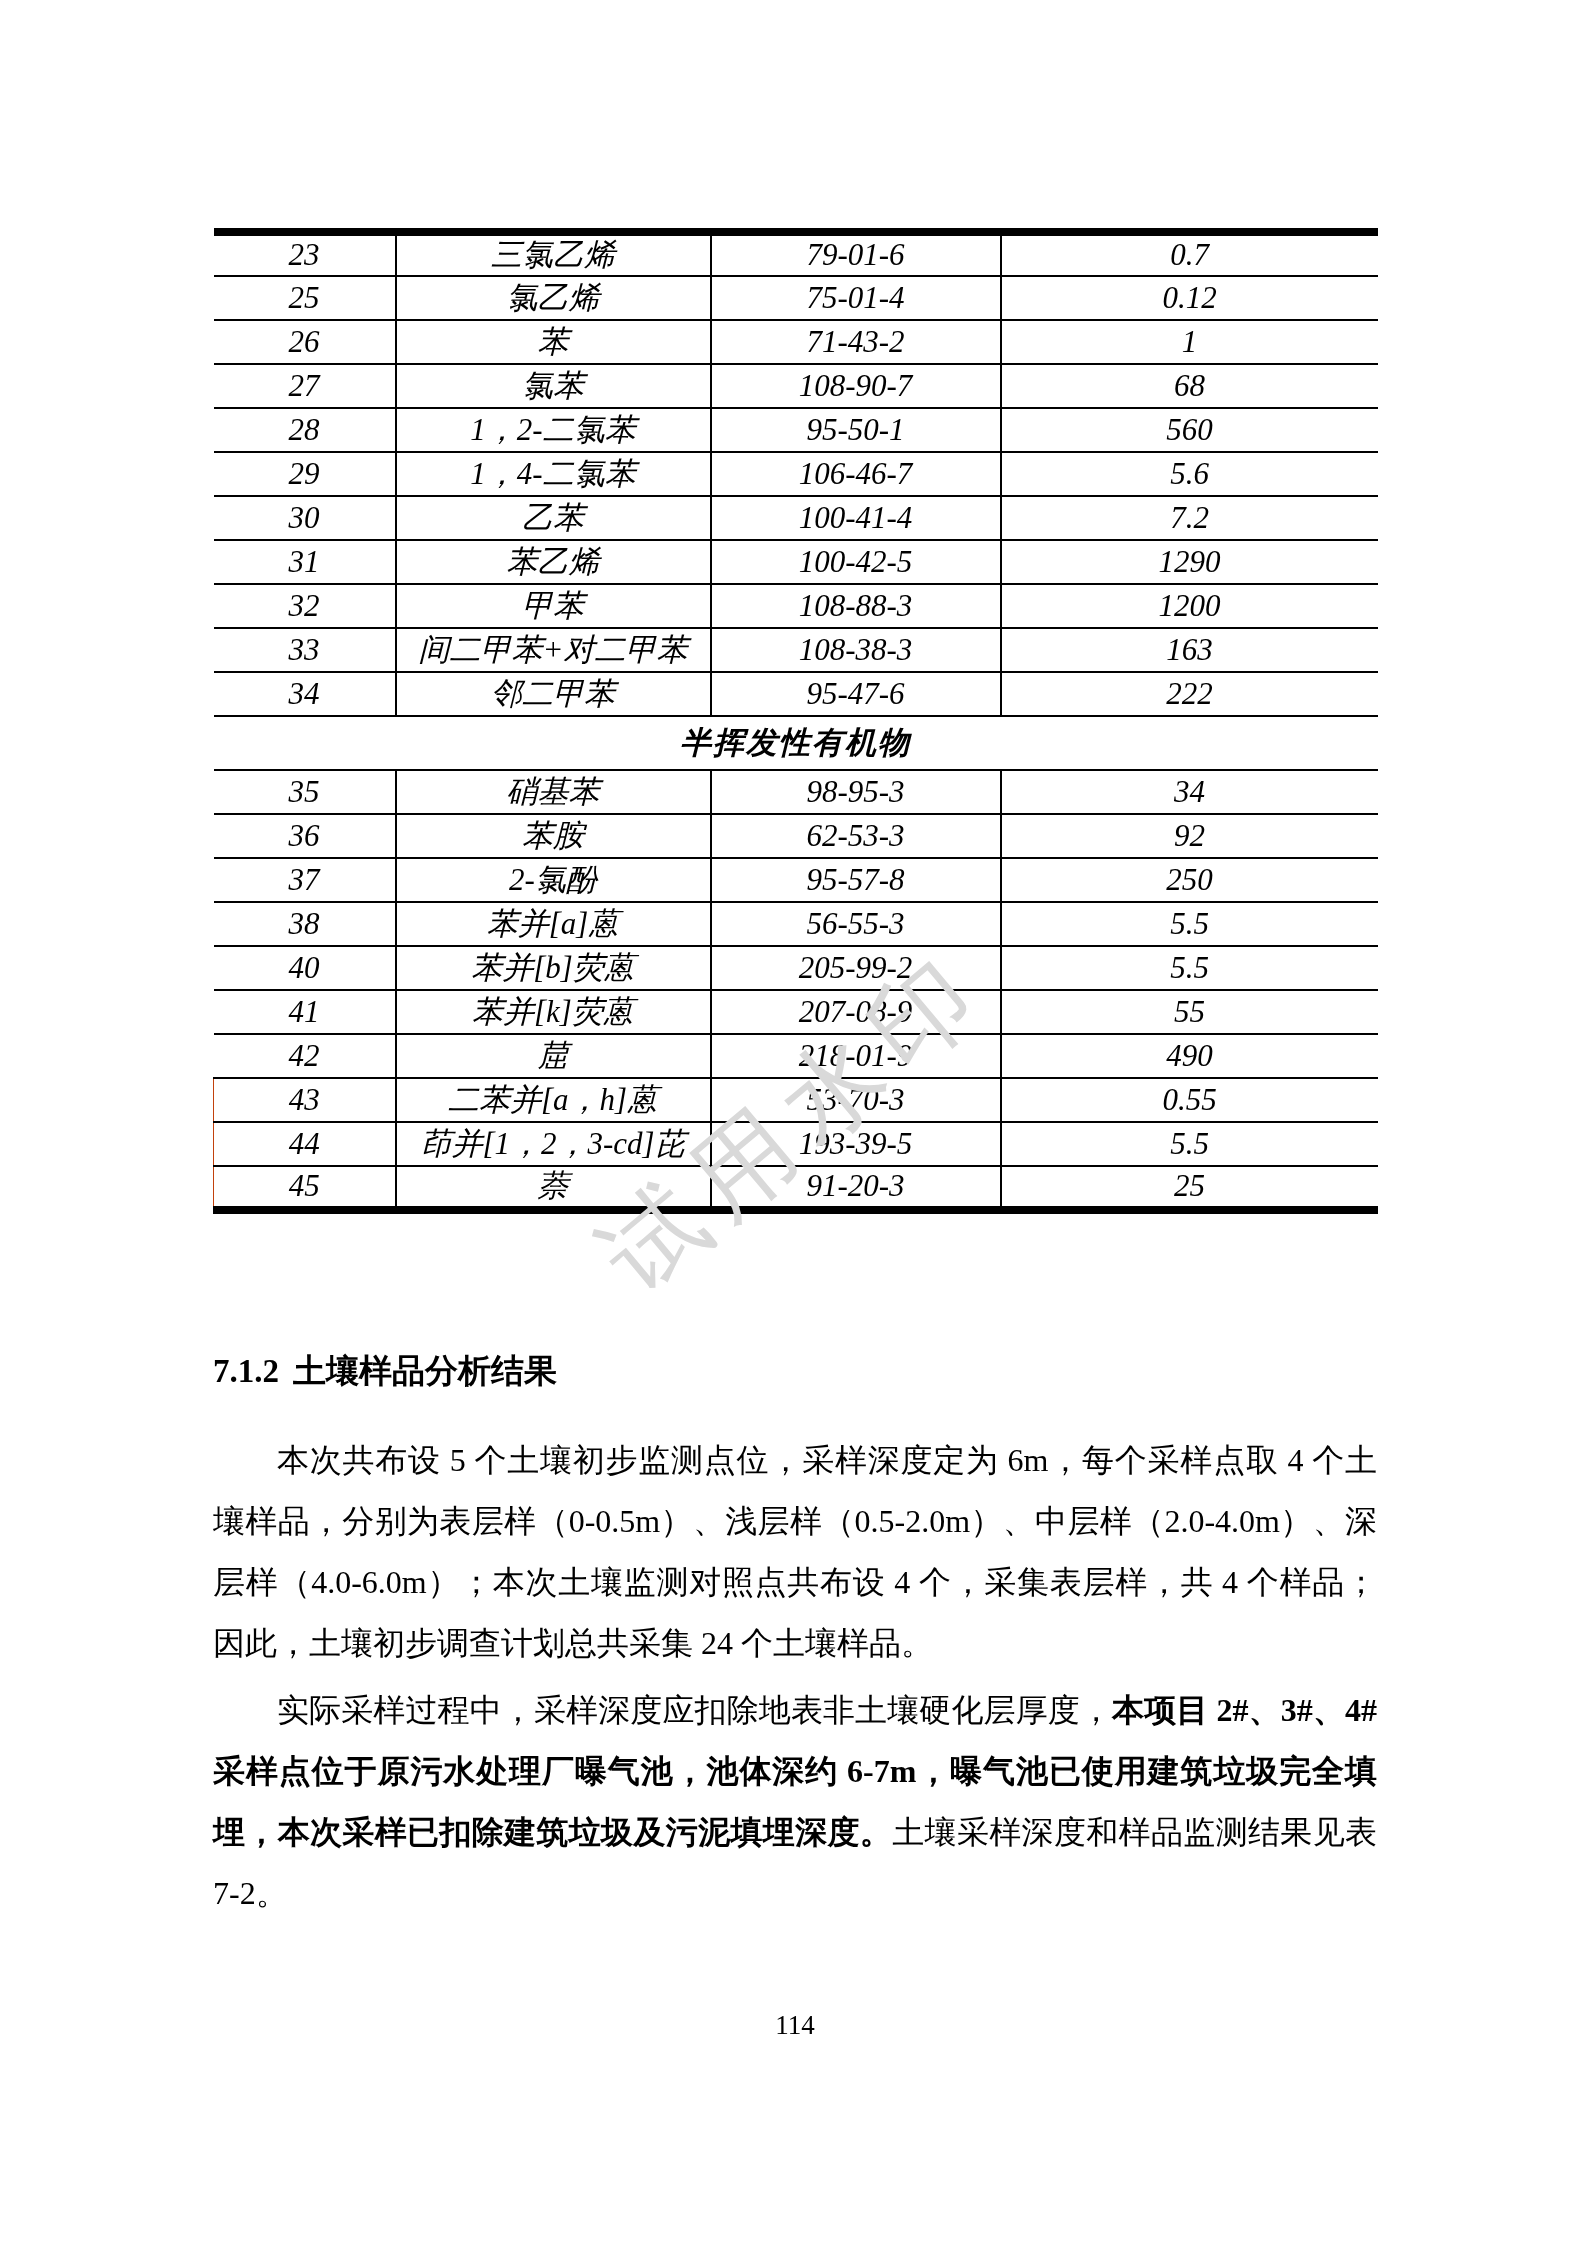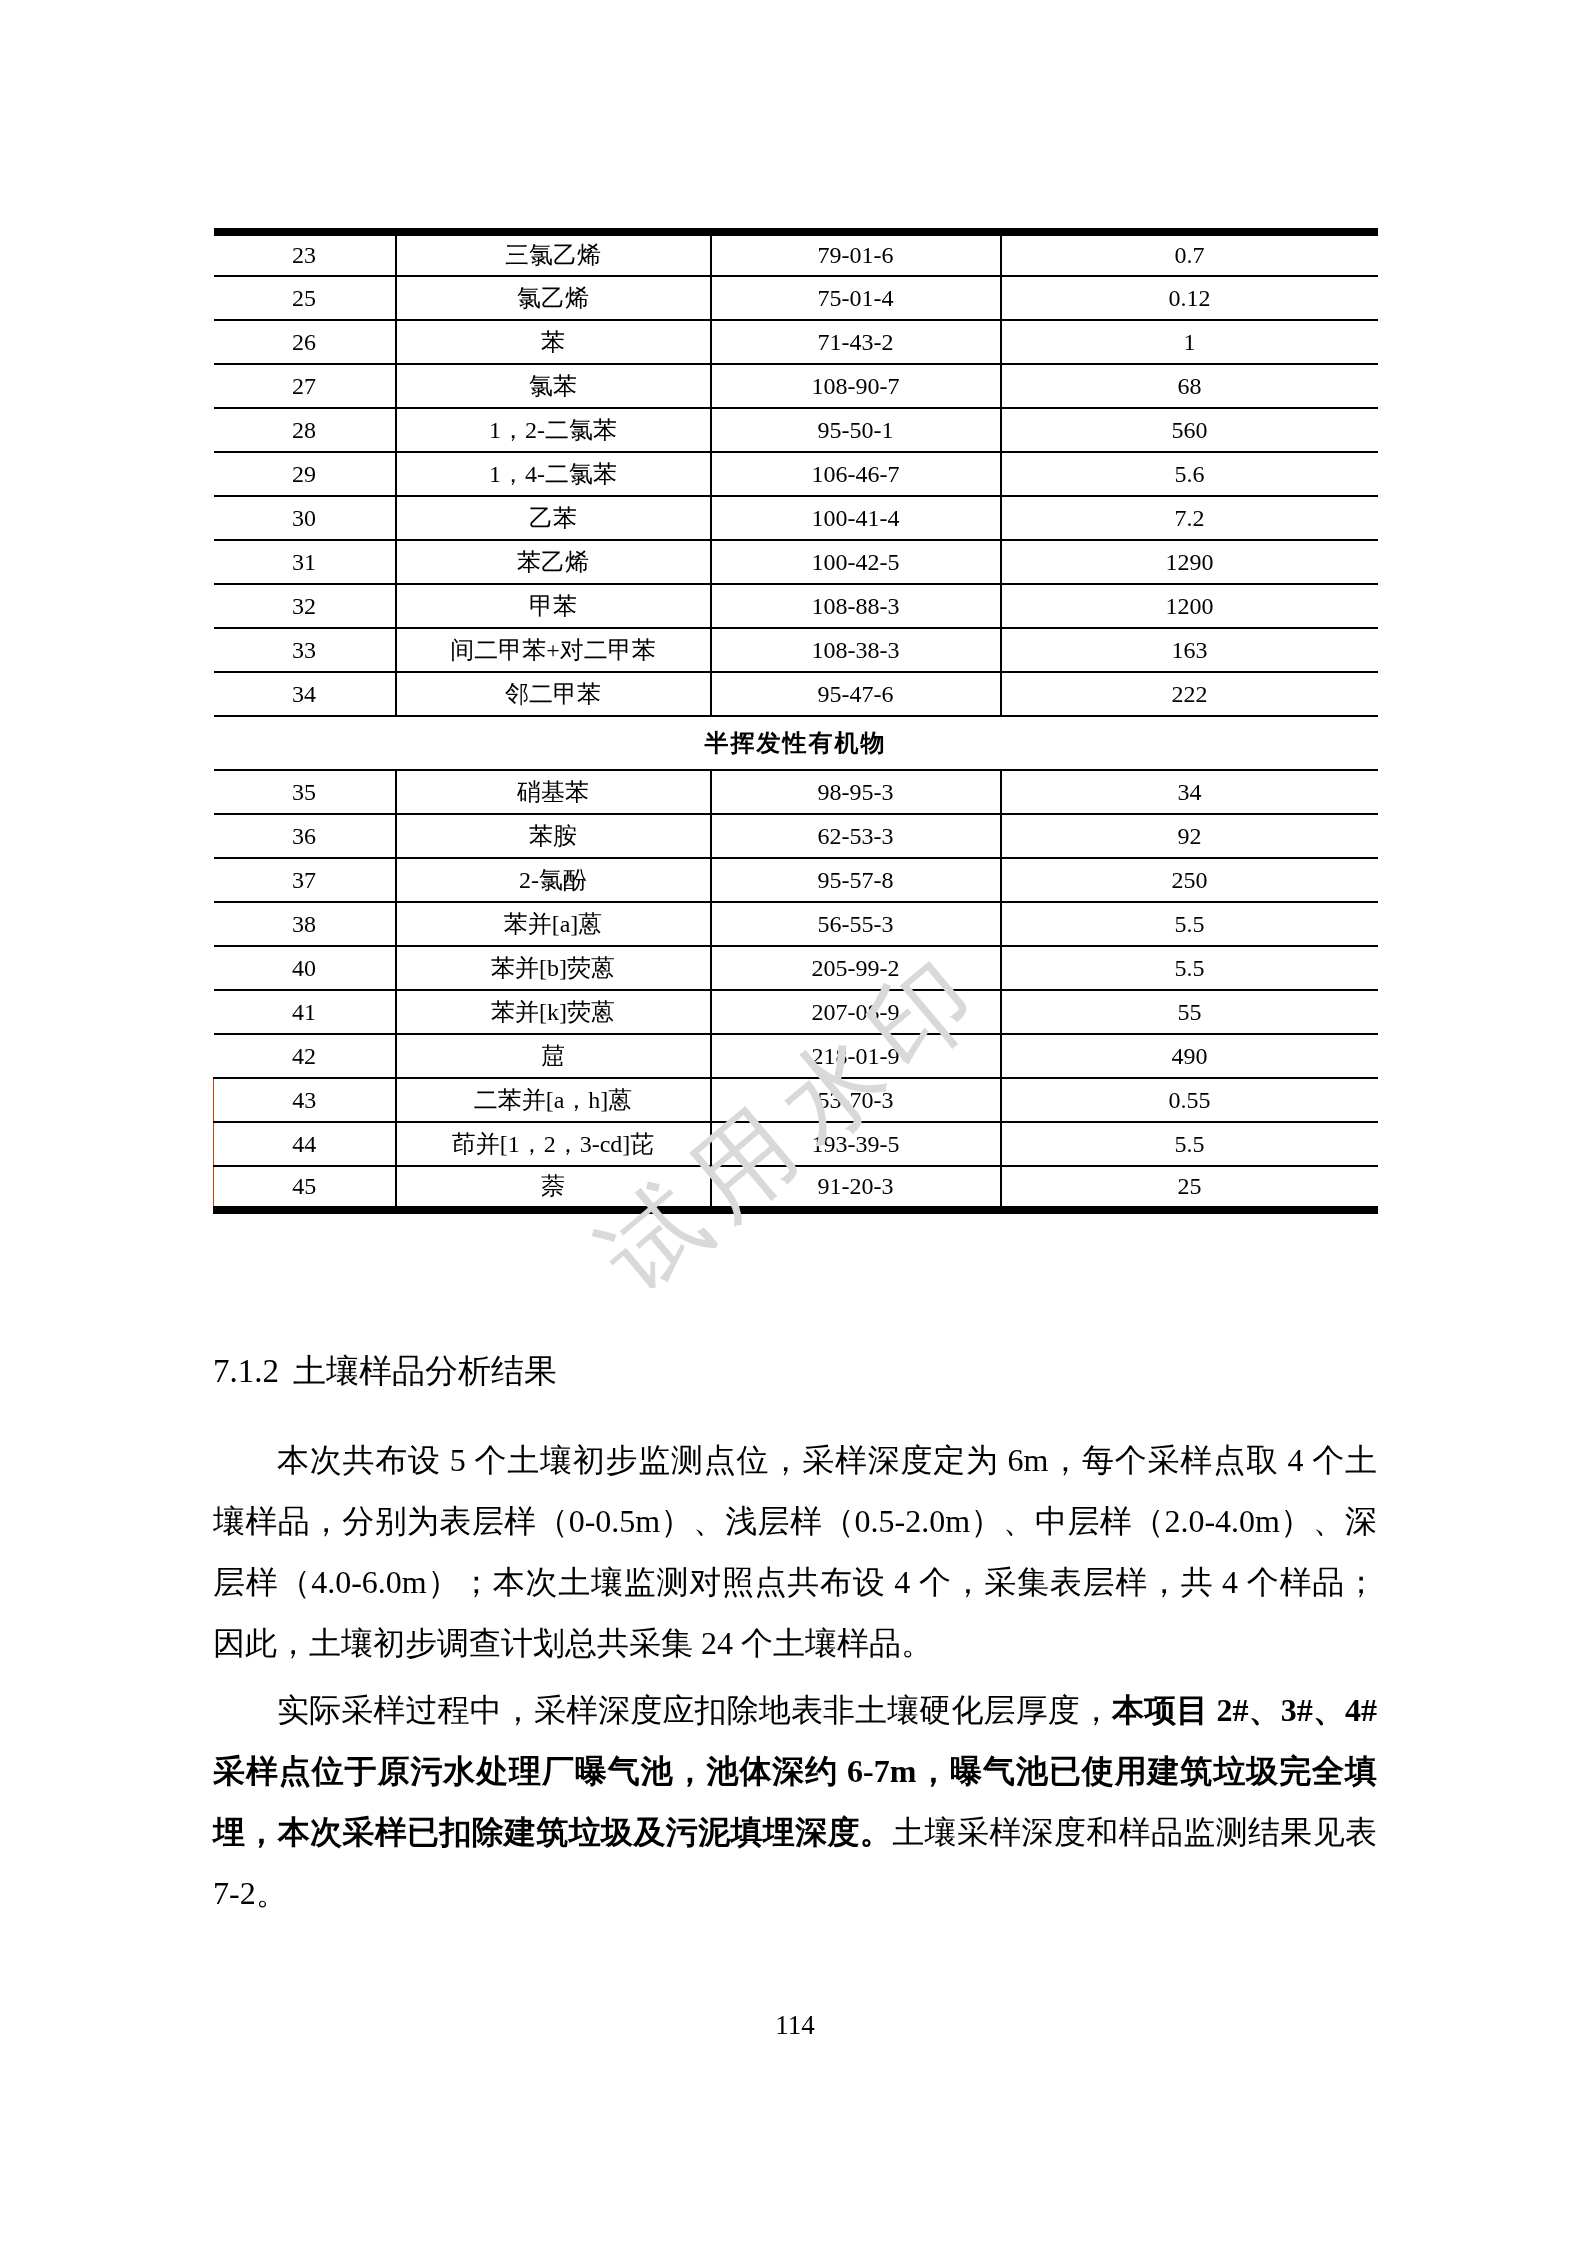--- a/index.html
+++ b/index.html
@@ -21,21 +21,22 @@
     left: 213px;
     top: 228px;
     width: 1164px;
   }
   table.pollutants {
     border-collapse: collapse;
     table-layout: fixed;
     width: 1164px;
     border-top: 8px solid #000;
     border-bottom: 8px solid #000;
-    font-size: 24px;
+    font-size: 31px;
+    font-style: italic;
   }
   table.pollutants td {
     height: 44px;
     padding: 0 4px;
     text-align: center;
     vertical-align: middle;
     border-bottom: 2px solid #000;
     line-height: 1.1;
     overflow: hidden;
     white-space: nowrap;
@@ -52,21 +53,21 @@
     letter-spacing: 2px;
   }
 
   
   .heading {
     position: absolute;
     left: 213px;
     top: 1350px;
     width: 1164px;
     font-size: 33px;
-    font-weight: normal;
+    font-weight: bold;
     line-height: 42px;
     white-space: nowrap;
   }
   .heading .hnum { margin-right: 14px; }
 
   
   .body-text {
     position: absolute;
     left: 213px;
     top: 1430px;

